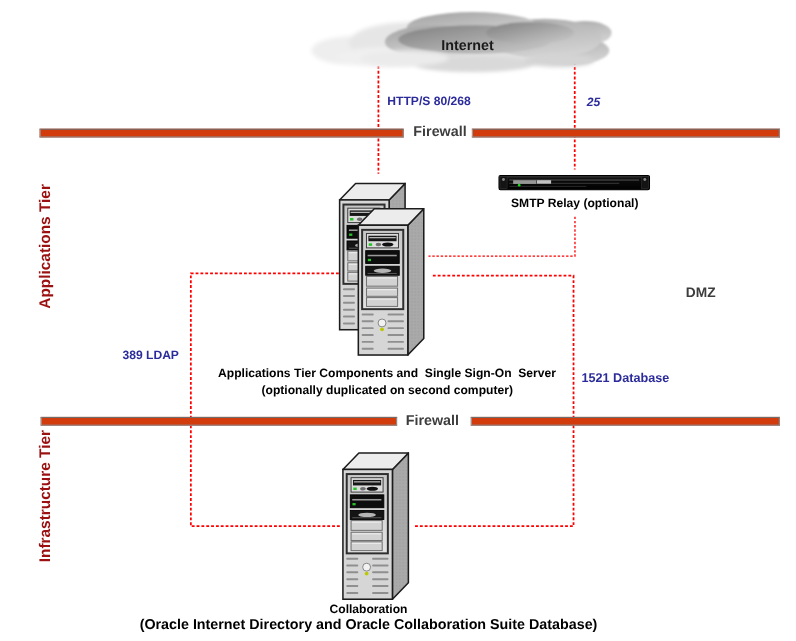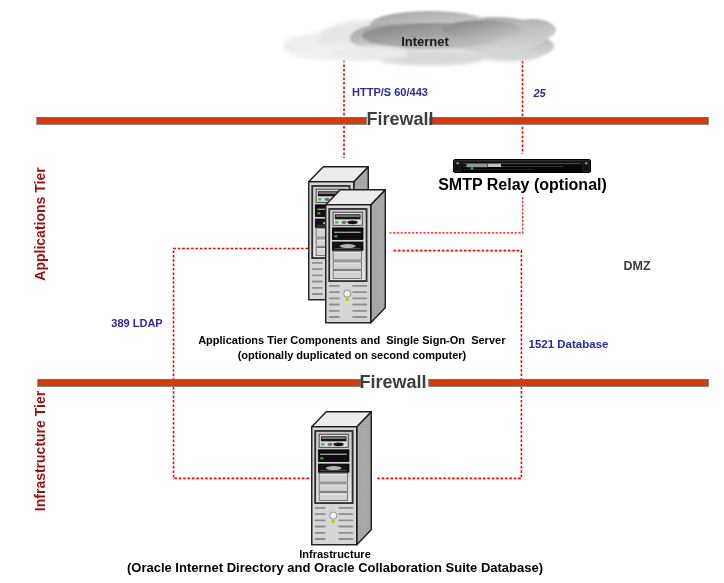--- a/index.html
+++ b/index.html
@@ -3,24 +3,24 @@
 <meta charset="utf-8">
 <style>
   html,body{margin:0;padding:0;background:#ffffff;}
   .stage{
     position:relative;width:724px;height:583px;background:#ffffff;overflow:hidden;
     font-family:"Liberation Sans",sans-serif;
   }
   .abs{position:absolute;}
   .lbl{position:absolute;transform:translate(-50%,-50%);white-space:nowrap;font-weight:bold;}
   .port-label{color:#2b2b9b;font-size:11px;}
-  .fw-label{color:#3d3d3d;font-size:18px;letter-spacing:0;}
+  .fw-label{color:#3d3d3d;font-size:13px;letter-spacing:0;}
   .dmz-label{color:#3d3d3d;font-size:12.5px;}
   .internet-label{color:#1a1a1a;font-size:13px;}
-  .smtp-label{color:#000000;font-size:16px;}
+  .smtp-label{color:#000000;font-size:11px;}
   .caption{color:#000000;font-size:11px;font-weight:bold;text-align:center;white-space:pre;}
   .tier-label{
     position:absolute;transform:translate(-50%,-50%) rotate(-90deg);
     color:#9b1111;font-size:14px;font-weight:bold;white-space:nowrap;
   }
   .fw-bar{
     position:absolute;height:6px;background:#d23b0c;border:1px solid #8a8a8a;
     border-top-color:#6e6e6e;border-left-color:#9a9a9a;
   }
   svg{display:block;}
@@ -183,27 +183,27 @@
     <rect x="130" y="2.5" width="6.5" height="11" fill="#141414" stroke="#2f2f2f" stroke-width="0.6"></rect>
     <circle cx="4.7" cy="5.2" r="1.3" fill="#8a8a8a"></circle>
     <circle cx="133.2" cy="5.2" r="1.3" fill="#8a8a8a"></circle>
   </svg>
   <div class="lbl smtp-label" style="left:522.5px;top:184.5px;">SMTP Relay (optional)</div>
 
   <svg class="abs" style="left:310px;top:410px;" width="64" height="138" viewBox="0 0 64 138">
     <use href="#tower" x="1" y="1" width="61" height="135"></use>
   </svg>
 
-  <div class="lbl port-label" style="left:390px;top:91.5px;">HTTP/S 60/443</div>
+  <div class="lbl port-label" style="left:390px;top:91.5px;">HTTP/S 80/268</div>
   <div class="lbl port-label" style="left:539.5px;top:92.5px;font-style:italic;">25</div>
   <div class="lbl port-label" style="left:137px;top:323px;">389 LDAP</div>
   <div class="lbl port-label" style="left:568.5px;top:343.5px;font-size:11.5px;text-align:center;">1521 Database</div>
   <div class="lbl dmz-label" style="left:637px;top:266px;text-align:right;">DMZ</div>
 
   <div class="tier-label" style="left:40px;top:224px;">Applications Tier</div>
   <div class="tier-label" style="left:40px;top:451px;">Infrastructure Tier</div>
 
   <div class="lbl caption" style="left:352px;top:354.8px;">(optionally duplicated on second computer)</div>
   <div class="lbl caption" style="left:351.8px;top:340px;">Applications Tier Components and  Single Sign-On  Server</div>
-  <div class="lbl caption" style="left:335px;top:554px;">Infrastructure</div>
+  <div class="lbl caption" style="left:335px;top:554px;">Collaboration</div>
   <div class="lbl caption" style="left:335px;top:567px;font-size:13px;">(Oracle Internet Directory and Oracle Collaboration Suite Database)</div>
 
 </div>
 
 </body></html>

